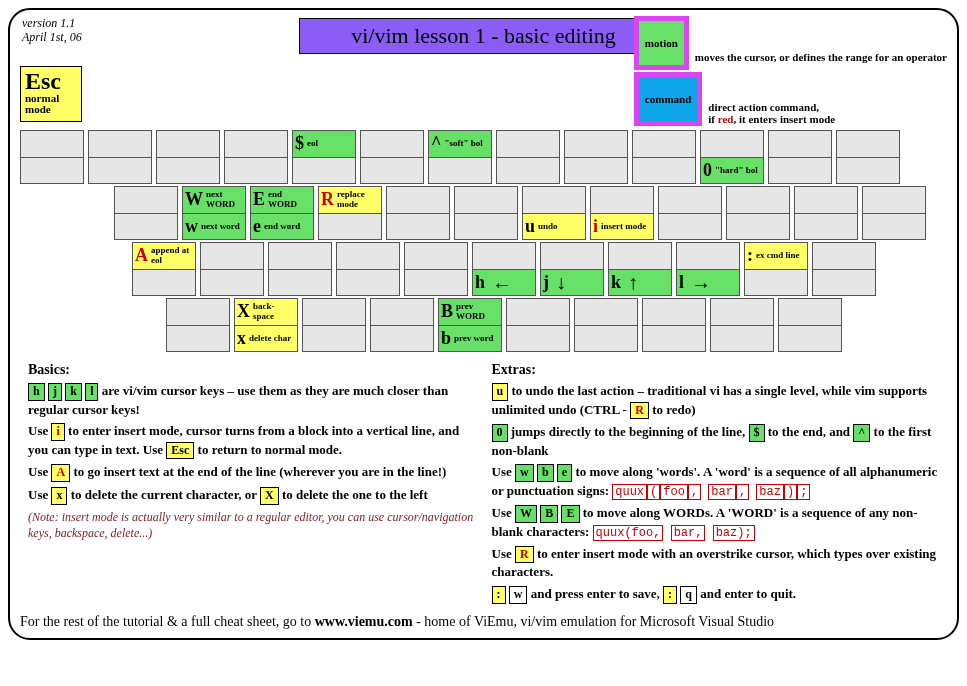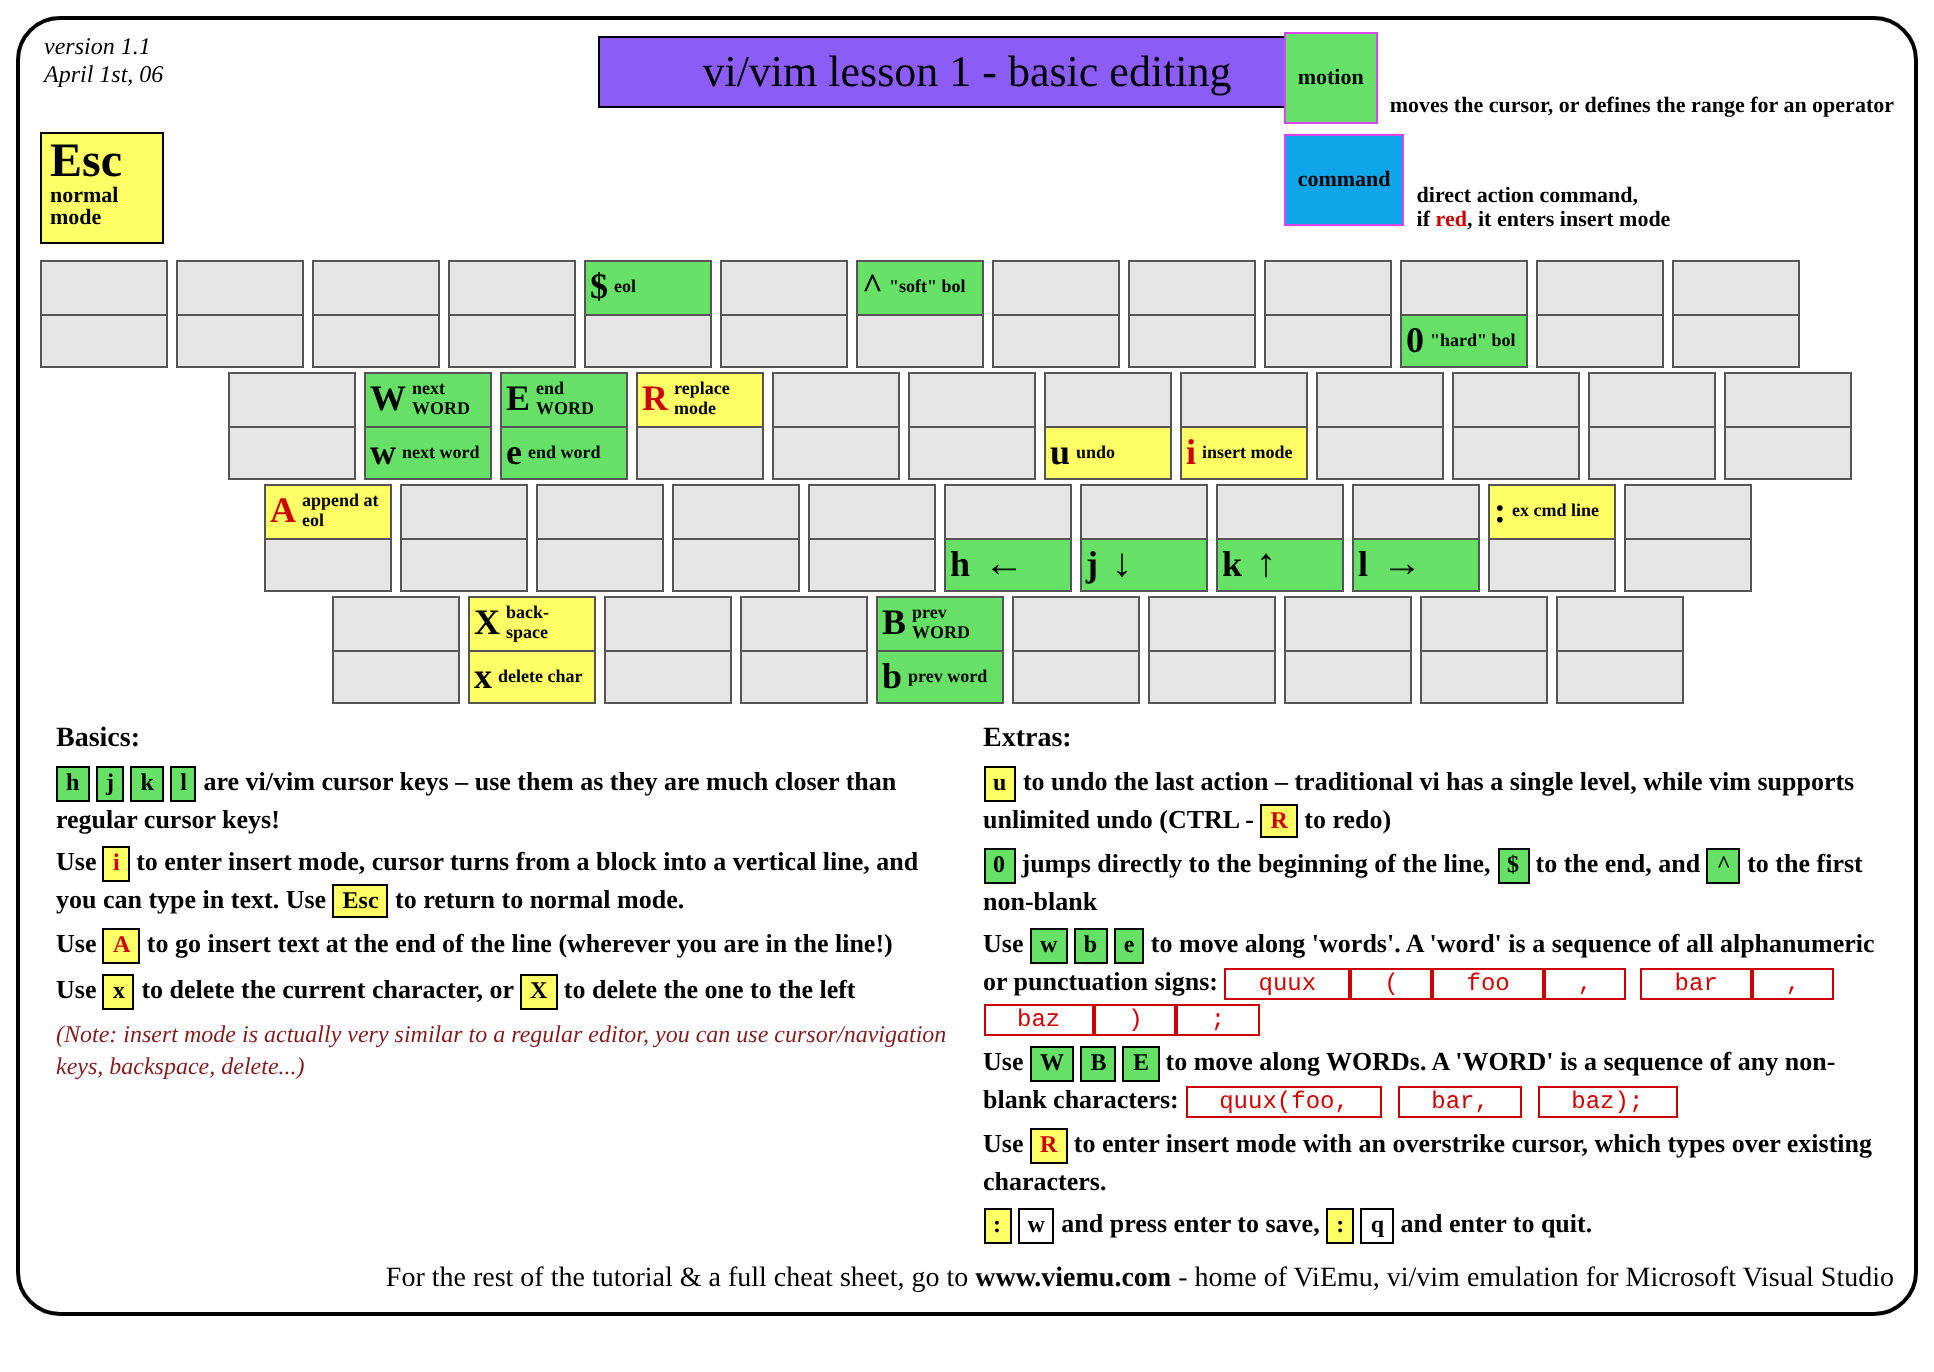--- a/index.html
+++ b/index.html
@@ -34,21 +34,21 @@
     background: #8b5cf6;
   }
   .legend {
     position: absolute;
     top: 6px; right: 10px;
     font-size: 11px;
     font-weight: bold;
   }
   .legend-row { display: flex; align-items: center; margin-bottom: 2px; }
   .legend-box {
-    border: 1px solid #d946ef;
+    border: 5px solid #d946ef;
     padding: 16px 6px;
     margin-right: 6px;
     font-weight: bold;
   }
   .green { background: #66e066; }
   .yellow { background: #0ea5e9; }
   .legend-text { line-height: 1.05; margin-top: 29px; }
   .red { color: #c00; }
 
   .esc-key {
@@ -99,23 +99,23 @@
     display: inline-block;
     border: 1px solid #000;
     padding: 0 4px;
     font-weight: bold;
     font-size: 12px;
     line-height: 1.3;
   }
   .inl.g { background: #66e066; }
   .inl.y { background: #ffff66; }
   .code { font-family: "Courier New", monospace; color: #c00; font-size: 12px; }
-  .code .box { border: 1px solid #c00; padding: 0 16px; }
+  .code .box { border: 1px solid #c00; padding: 0 2px; }
   .note { font-style: italic; font-size: 12px; color: #7f1d1d; }
-  .footer { text-align: right; font-size: 14px; margin-top: 6px; }
+  .footer { text-align: left; font-size: 14px; margin-top: 6px; }
 </style>
 </head>
 <body>
 
 <div class="sheet">
 
   <div class="version">
     <div>version 1.1</div>
     <div>April 1st, 06</div>
   </div>

